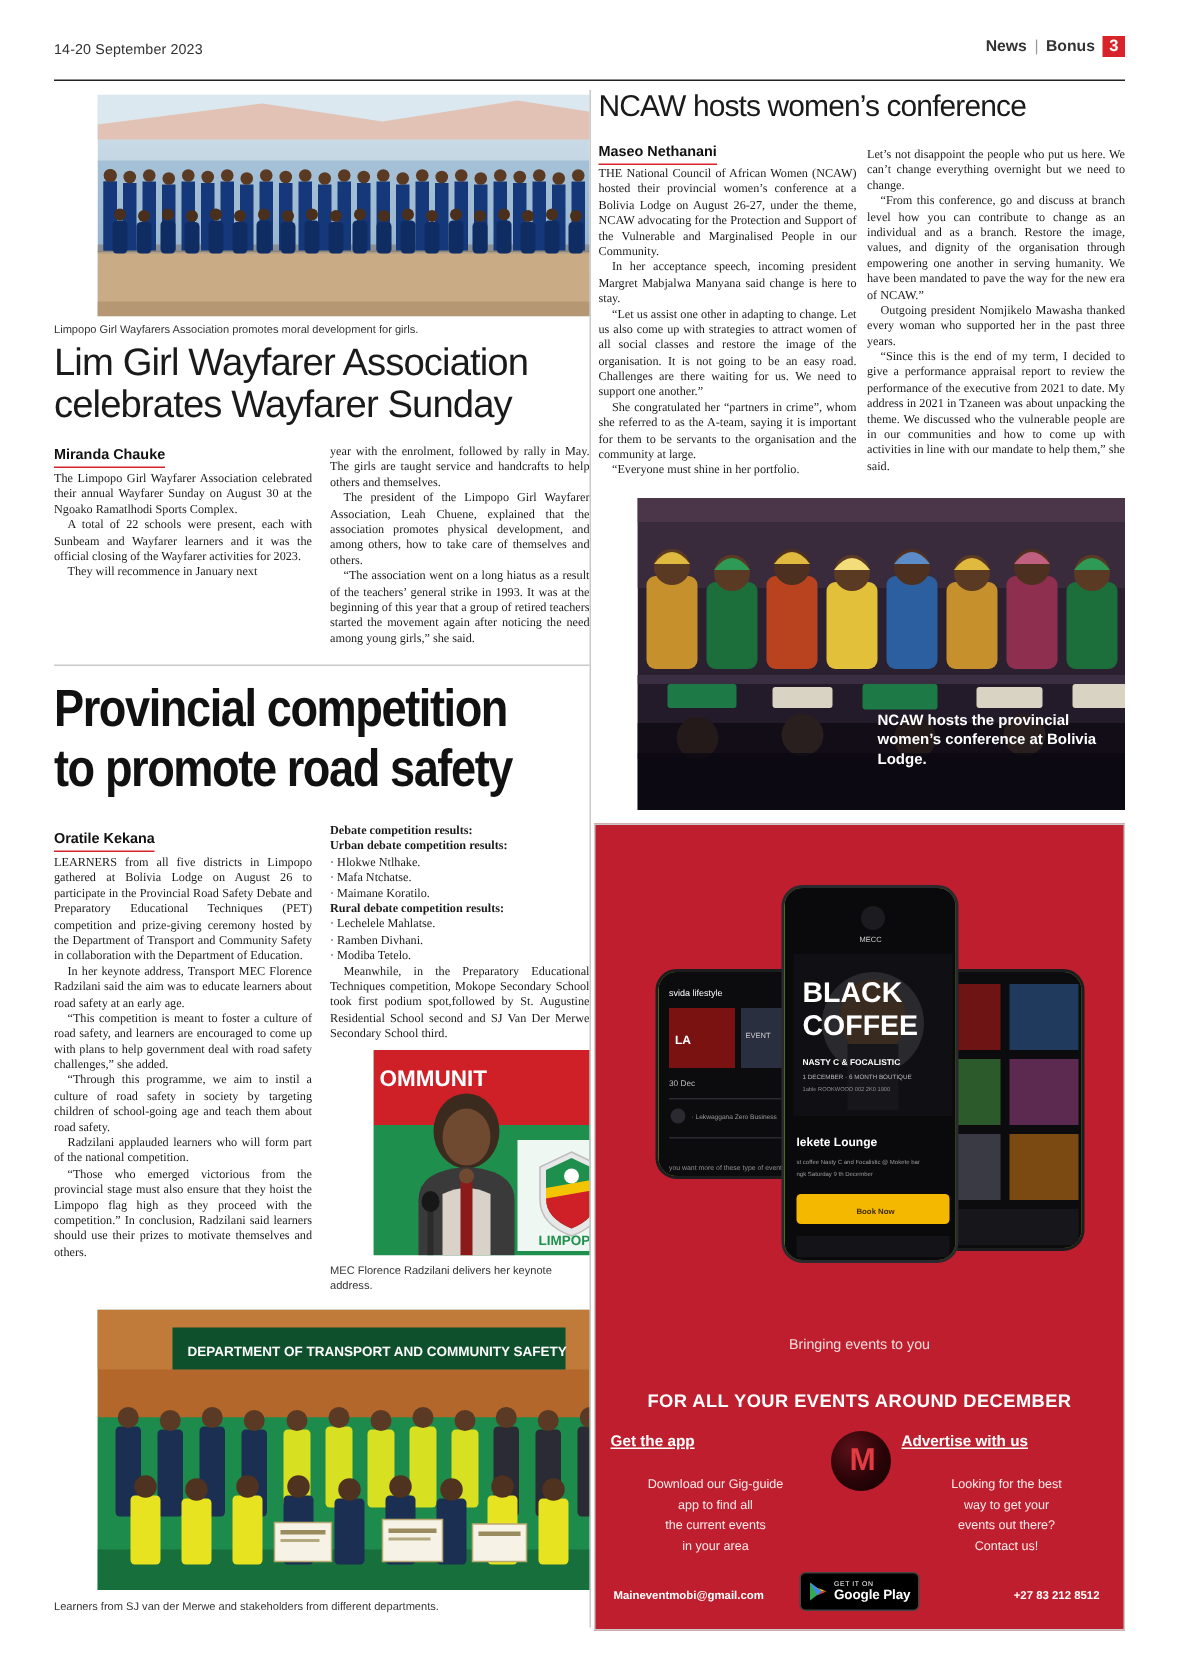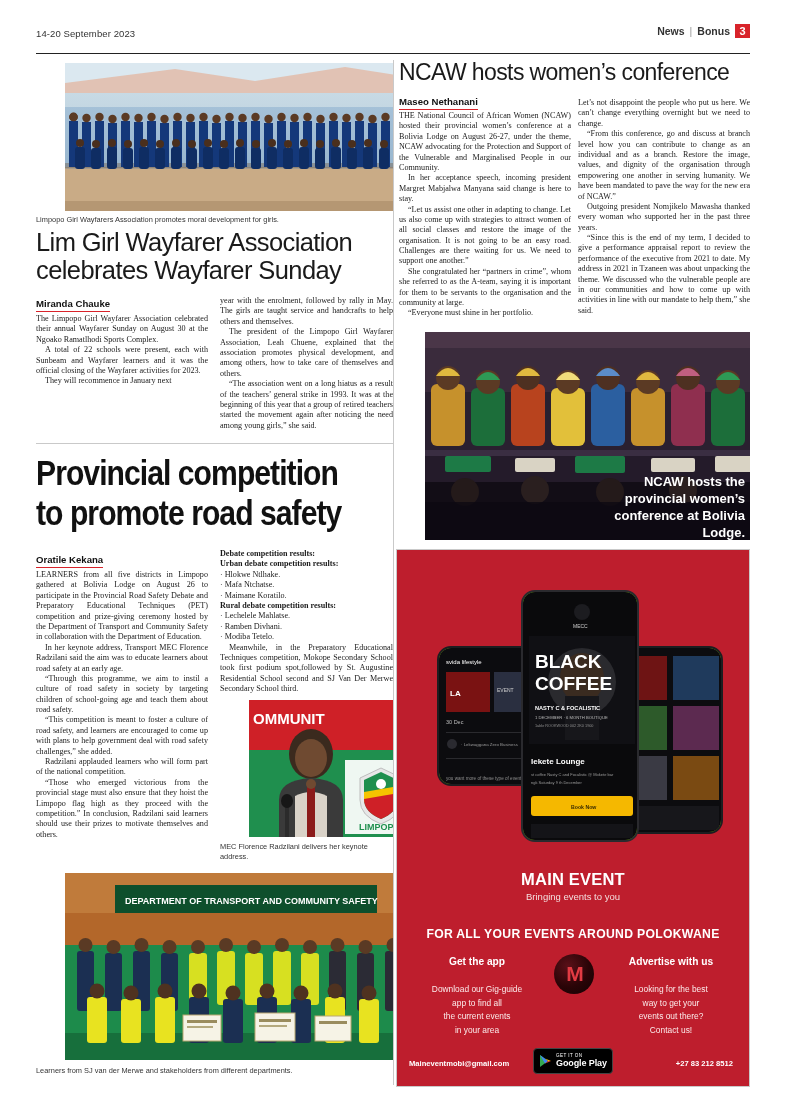--- a/index.html
+++ b/index.html
@@ -43,22 +43,22 @@
   
   .photo { position: absolute; overflow: hidden; padding-left: 29px; }
   .cap {
     position: absolute;
     font-family: "Liberation Sans", sans-serif;
     font-size: 7.4px; line-height: 1.35; color: #333;
   }
   .cap-ov {
     position: absolute;
     font-family: "Liberation Sans", sans-serif;
-    font-size: 13px; font-weight: 700; line-height: 1.3;
-    color: #fff; text-align: right;
+    font-size: 10px; font-weight: 700; line-height: 1.3;
+    color: #fff; 
   }
 
   
   .hl-light {
     font-family: "Liberation Sans", sans-serif;
     font-weight: 400; color: #1a1a1a; letter-spacing: -0.6px;
   }
   .hl-bold {
     font-family: "Liberation Sans", sans-serif;
     font-weight: 700; color: #111;
@@ -117,21 +117,21 @@
     background: radial-gradient(circle at 35% 30%, #5a1018 0%, #2a0407 55%, #120203 100%);
     display: flex; align-items: center; justify-content: center;
   }
   .ad-logo span {
     font-family: "Liberation Sans", sans-serif; font-weight: 700;
     font-size: 21px; color: #e23b43; letter-spacing: -2px;
   }
   .ad-col-h {
     position: absolute; top: 406px;
     font-family: "Liberation Sans", sans-serif;
-    font-size: 10.2px; font-weight: 700; color: #fff; text-align: center;
+    font-size: 10.2px; font-weight: 700; color: #fff; text-align: left; text-decoration: underline;
   }
   .ad-col-t {
     position: absolute; top: 433px;
     font-family: "Liberation Sans", sans-serif;
     font-size: 8.4px; line-height: 1.62; color: #fbeaea; text-align: center;
   }
   .ad-mail {
     position: absolute; left: 12px; top: 509px;
     font-family: "Liberation Sans", sans-serif;
     font-size: 7.6px; font-weight: 700; color: #fff;
@@ -322,22 +322,22 @@
   <div class="hl-bold" style="position:absolute; left:36px; top:455px; width:420px; font-size:35px; line-height:1.05;">Provincial competition</div>
   <div class="hl-bold" style="position:absolute; left:36px; top:495px; width:420px; font-size:35px; line-height:1.05;">to promote road safety</div>
 
   <div style="position:absolute; left:36px; top:549px;">
     <span class="byline">Oratile Kekana</span>
   </div>
 
   <div class="body" style="left:36px; top:570px; width:172px;">
     <p class="lead">LEARNERS from all five districts in Limpopo gathered at Bolivia Lodge on August 26 to participate in the Provincial Road Safety Debate and Preparatory Educational Techniques (PET) competition and prize-giving ceremony hosted by the Department of Transport and Community Safety in collaboration with the Department of Education.</p>
     <p>In her keynote address, Transport MEC Florence Radzilani said the aim was to educate learners about road safety at an early age.</p>
+    <p>“This competition is meant to foster a culture of road safety, and learners are encouraged to come up with plans to help government deal with road safety challenges,” she added.</p>
     <p>“Through this programme, we aim to instil a culture of road safety in society by targeting children of school-going age and teach them about road safety.</p>
-    <p>“This competition is meant to foster a culture of road safety, and learners are encouraged to come up with plans to help government deal with road safety challenges,” she added.</p>
     <p>Radzilani applauded learners who will form part of the national competition.</p>
     <p>“Those who emerged victorious from the provincial stage must also ensure that they hoist the Limpopo flag high as they proceed with the competition.” In conclusion, Radzilani said learners should use their prizes to motivate themselves and others.</p>
   </div>
 
   <div class="body" style="left:220px; top:549px; width:173px;">
     <p class="sub">Debate competition results:</p>
     <p class="sub">Urban debate competition results:</p>
     <p class="bullet">· Hlokwe Ntlhake.</p>
     <p class="bullet">· Mafa Ntchatse.</p>
     <p class="bullet">· Maimane Koratilo.</p>
@@ -466,21 +466,21 @@
         <rect x="194" y="152" width="28" height="2" fill="#b4a97e"></rect>
         <rect x="250" y="143" width="36" height="25" fill="#f6f3e6" stroke="#b9a871"></rect>
         <rect x="254" y="148" width="28" height="3" fill="#9a8c5e"></rect>
       </g>
     </svg>
   </div>
   <div class="cap" style="left:36px; top:1066px; width:357px;">Learners from SJ van der Merwe and stakeholders from different departments.</div>
 
   <div class="vrule" style="left:393px; top:60px; height:1025px;"></div>
 
-  <div class="hl-light" style="position:absolute; left:399px; top:60px; width:356px; font-size:23px; line-height:1.1;">NCAW hosts women’s conference</div>
+  <div class="hl-light" style="position:absolute; left:399px; top:60px; width:356px; font-size:20px; line-height:1.1;">NCAW hosts women’s conference</div>
 
   <div style="position:absolute; left:399px; top:91px;">
     <span class="byline">Maseo Nethanani</span>
   </div>
 
   <div class="body" style="left:399px; top:111px; width:172px;">
     <p class="lead">THE National Council of African Women (NCAW) hosted their provincial women’s conference at a Bolivia Lodge on August 26-27, under the theme, NCAW advocating for the Protection and Support of the Vulnerable and Marginalised People in our Community.</p>
     <p>In her acceptance speech, incoming president Margret Mabjalwa Manyana said change is here to stay.</p>
     <p>“Let us assist one other in adapting to change. Let us also come up with strategies to attract women of all social classes and restore the image of the organisation. It is not going to be an easy road. Challenges are there waiting for us. We need to support one another.”</p>
     <p>She congratulated her “partners in crime”, whom she referred to as the A-team, saying it is important for them to be servants to the organisation and the community at large.</p>
@@ -623,23 +623,22 @@
           <rect x="58" y="8" width="46" height="44" fill="#1f3a5c"></rect>
           <rect x="6" y="58" width="46" height="44" fill="#2d5a2a"></rect>
           <rect x="58" y="58" width="46" height="44" fill="#5c2a50"></rect>
           <rect x="6" y="108" width="46" height="44" fill="#3a3a44"></rect>
           <rect x="58" y="108" width="46" height="44" fill="#7a4a12"></rect>
           <rect x="6" y="158" width="98" height="24" fill="#17171b"></rect>
         </svg>
       </div>
     </div>
 
-    <div class="ad-title">MAIN EVENT</div>
     <div class="ad-sub">Bringing events to you</div>
-    <div class="ad-banner">FOR ALL YOUR EVENTS AROUND POLOKWANE</div>
+    <div class="ad-banner">FOR ALL YOUR EVENTS AROUND DECEMBER</div>
 
     <div class="ad-logo">
       <span>M</span>
     </div>
 
     <div class="ad-col-h" style="left:10px; width:140px;">Get the app</div>
     <div class="ad-col-t" style="left:10px; width:140px; white-space:pre-line;">Download our Gig-guide
 app to find all
 the current events
 in your area</div>

